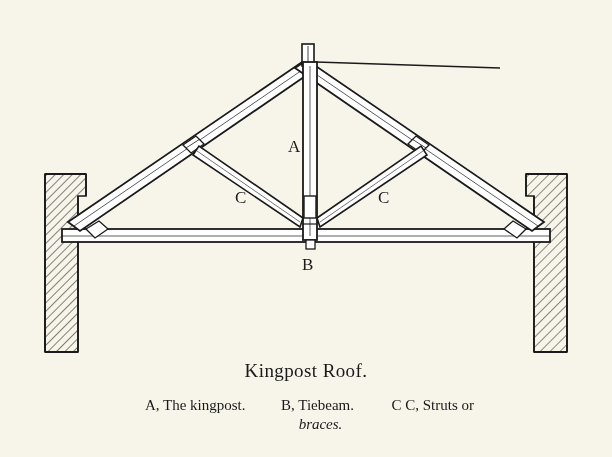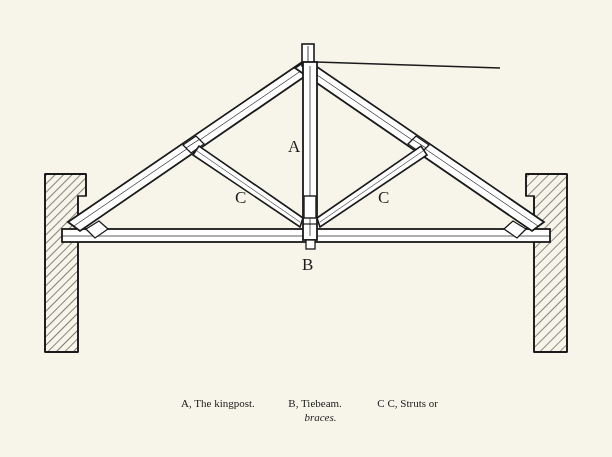--- a/index.html
+++ b/index.html
@@ -33,21 +33,21 @@
     text-align: center;
   }
   #title-caption {
     top: 360px;
     font-size: 19px;
     letter-spacing: 0.4px;
     color: #1a1a1a;
   }
   #legend-caption {
     top: 396px;
-    font-size: 11px;
+    font-size: 15px;
     color: #1a1a1a;
     line-height: 1.28;
     margin-left: 7px;
   }
   .legend-row {
     display: block;
     white-space: nowrap;
   }
   .legend-item {
     display: inline-block;
@@ -146,20 +146,21 @@
 
     <g>
       <text class="lbl" x="288" y="152">A</text>
       <text class="lbl" x="302" y="270">B</text>
       <text class="lbl" x="235" y="203">C</text>
       <text class="lbl" x="378" y="203">C</text>
     </g>
 
   </svg>
 
+  <div class="caption-block" id="title-caption">Kingpost Roof.</div>
 
   <div class="caption-block" id="legend-caption">
     <span class="legend-row">
       <span class="legend-item"><span>A,</span>
         <span>The kingpost.</span></span>
       <span class="gap-a"></span>
       <span class="legend-item"><span>B,</span>
         <span>Tiebeam.</span></span>
       <span class="gap-b"></span>
       <span class="legend-item"><span>C C,</span>

